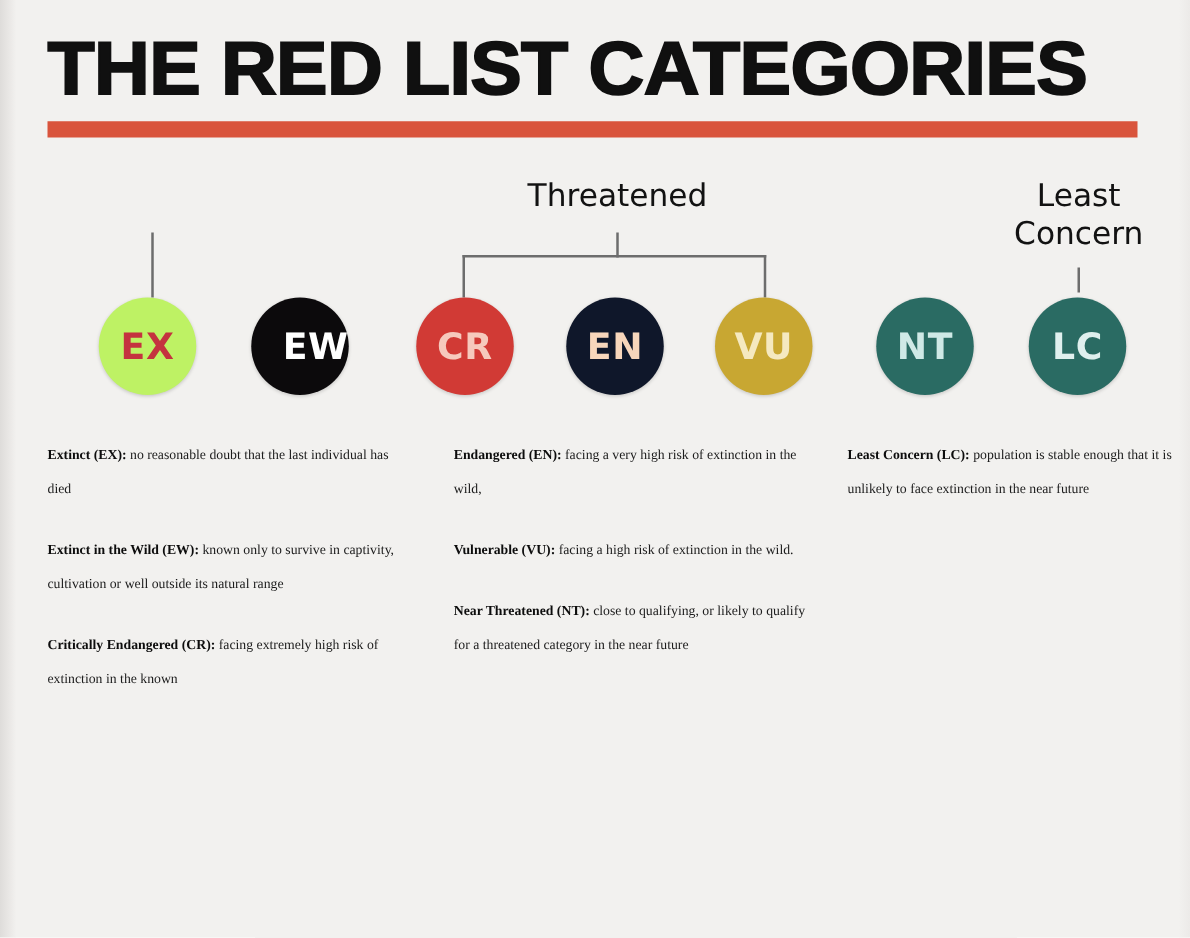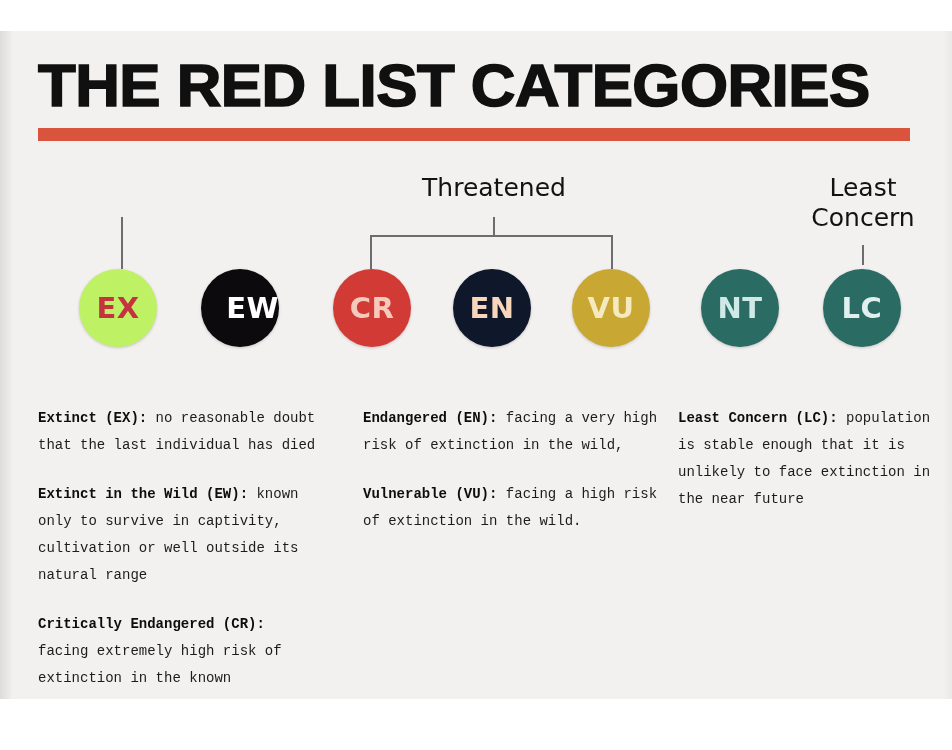--- a/index.html
+++ b/index.html
@@ -10,24 +10,23 @@
   body {
     width: 952px;
     height: 750px;
     overflow: hidden;
     font-family: "Liberation Sans", sans-serif;
   }
 
   #poster {
     position: relative;
     width: 952px;
-    height: 668px;
+    height: 750px;
     background: #f2f1ef;
     overflow: hidden;
-    margin-top: 31px;
   }
   
   #poster::before {
     content: "";
     position: absolute;
     left: 0; top: 0; bottom: 0;
     width: 13px;
     background: linear-gradient(to right, #dedcda 0%, #e9e7e5 55%, #f2f1ef 100%);
     pointer-events: none;
   }
@@ -97,23 +96,23 @@
     font-family: "DejaVu Sans", sans-serif;
     font-weight: 700;
     font-size: 29px;
     letter-spacing: 0.5px;
     box-shadow: 0 1px 3px rgba(0,0,0,0.18);
   }
 
   
   .col {
     position: absolute;
-    top: 360px;
-    font-family: Liberation Mono, monospace;
-    font-size: 14px;
+    top: 340px;
+    font-family: Liberation Serif, serif;
+    font-size: 11px;
     line-height: 27px;
     color: #1c1c1c;
   }
   #col-1 { left: 38px;  width: 285px; }
   #col-2 { left: 363px; width: 295px; }
   #col-3 { left: 678px; width: 262px; }
 
   .entry { margin-bottom: 22px; }
   .entry:last-child { margin-bottom: 0; }
   .entry b {
@@ -177,20 +176,23 @@
     </p>
   </div>
 
   <div class="col" id="col-2">
     <p class="entry">
       <b>Endangered (EN):</b><span> facing a very high risk of extinction in the wild,</span>
     </p>
     <p class="entry">
       <b>Vulnerable (VU):</b><span> facing a high risk of extinction in the wild.</span>
     </p>
+    <p class="entry">
+      <b>Near Threatened (NT):</b><span> close to qualifying, or likely to qualify for a threatened category in the near future</span>
+    </p>
   </div>
 
   <div class="col" id="col-3">
     <p class="entry">
       <b>Least Concern (LC):</b><span> population is stable enough that it is unlikely to face extinction in the near future</span>
     </p>
   </div>
 
 </div>
 

